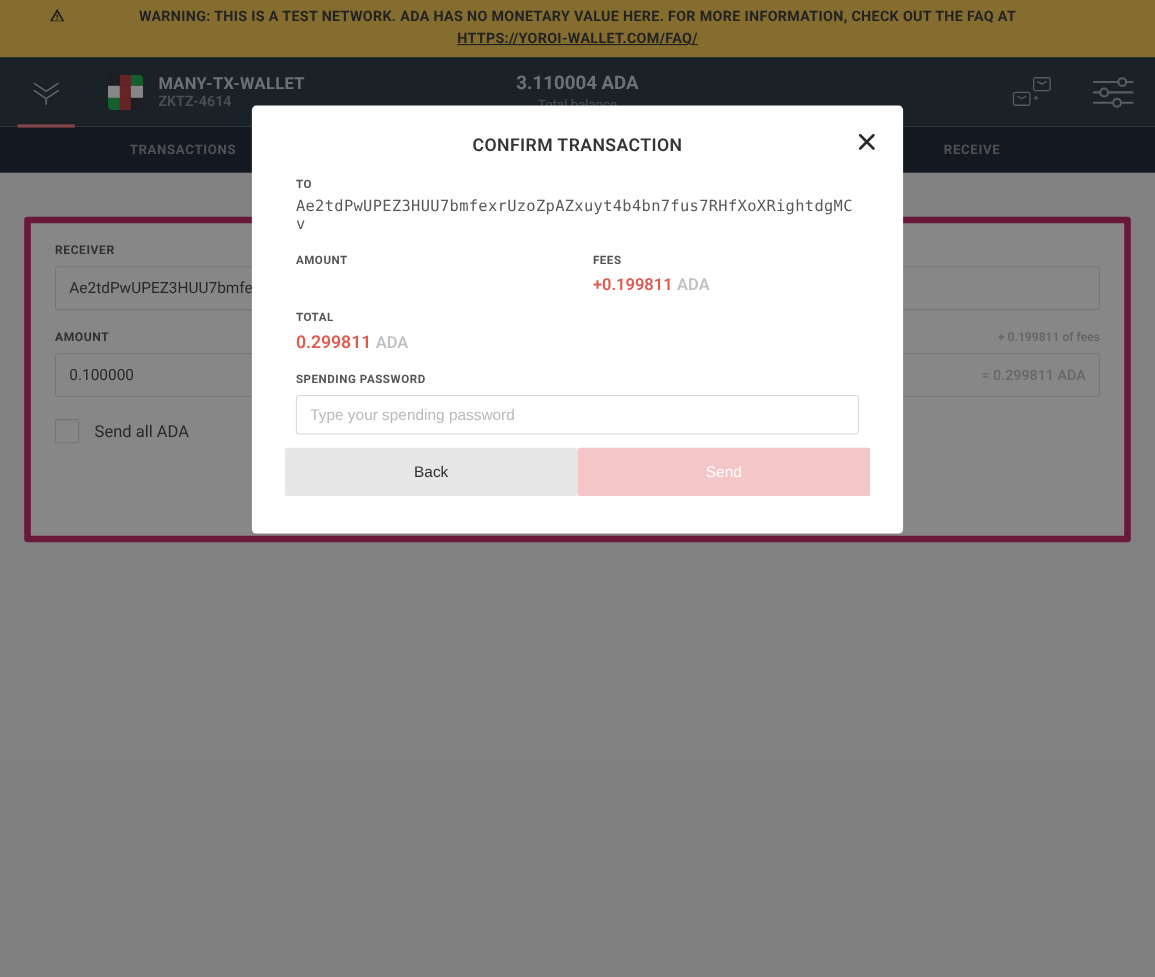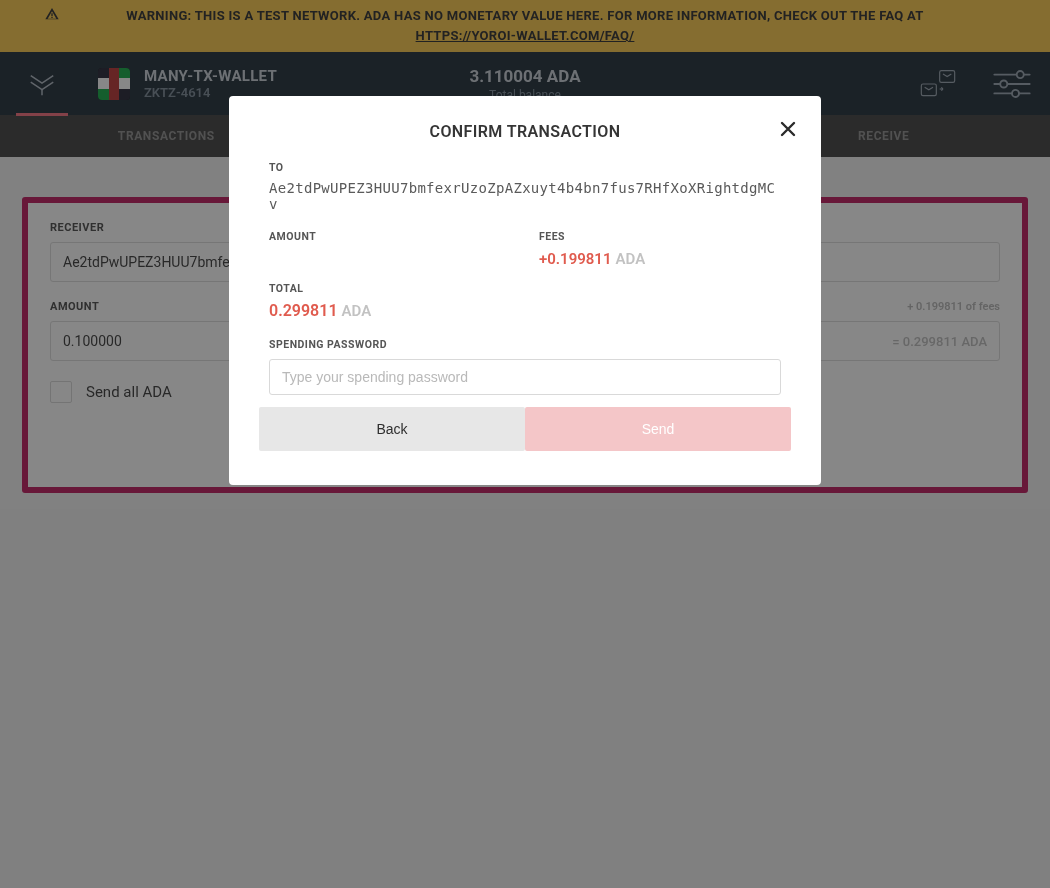--- a/index.html
+++ b/index.html
@@ -65,21 +65,21 @@
 
   .center-balance{position:absolute;left:50%;transform:translateX(-50%);text-align:center;}
   .center-balance .bal{font-size:17px;font-weight:700;}
   .center-balance .bal-label{font-size:12px;color:#7b8a97;margin-top:2px;}
 
   .header-right{display:flex;align-items:center;gap:34px;}
   .hr-icon{width:40px;height:34px;display:flex;align-items:center;justify-content:center;color:#9aa6b1;}
   .hr-icon svg{width:40px;height:34px;}
 
   
-  .tabs { display:flex; background:#404040; height:42px;gap:26px; }
+  .tabs { display:flex; background:#0f172a; height:42px;gap:26px; }
   .tab {
     flex:1; text-align:center; line-height:42px; font-size:12px; letter-spacing:0.6px;
     font-weight:700; color:#8f8f8f; text-transform:uppercase;
   }
   .tab.active{ background:#fff; color:#353535; }
 
   
   .page { padding:40px 22px; }
   .card {
     background:#fff;

